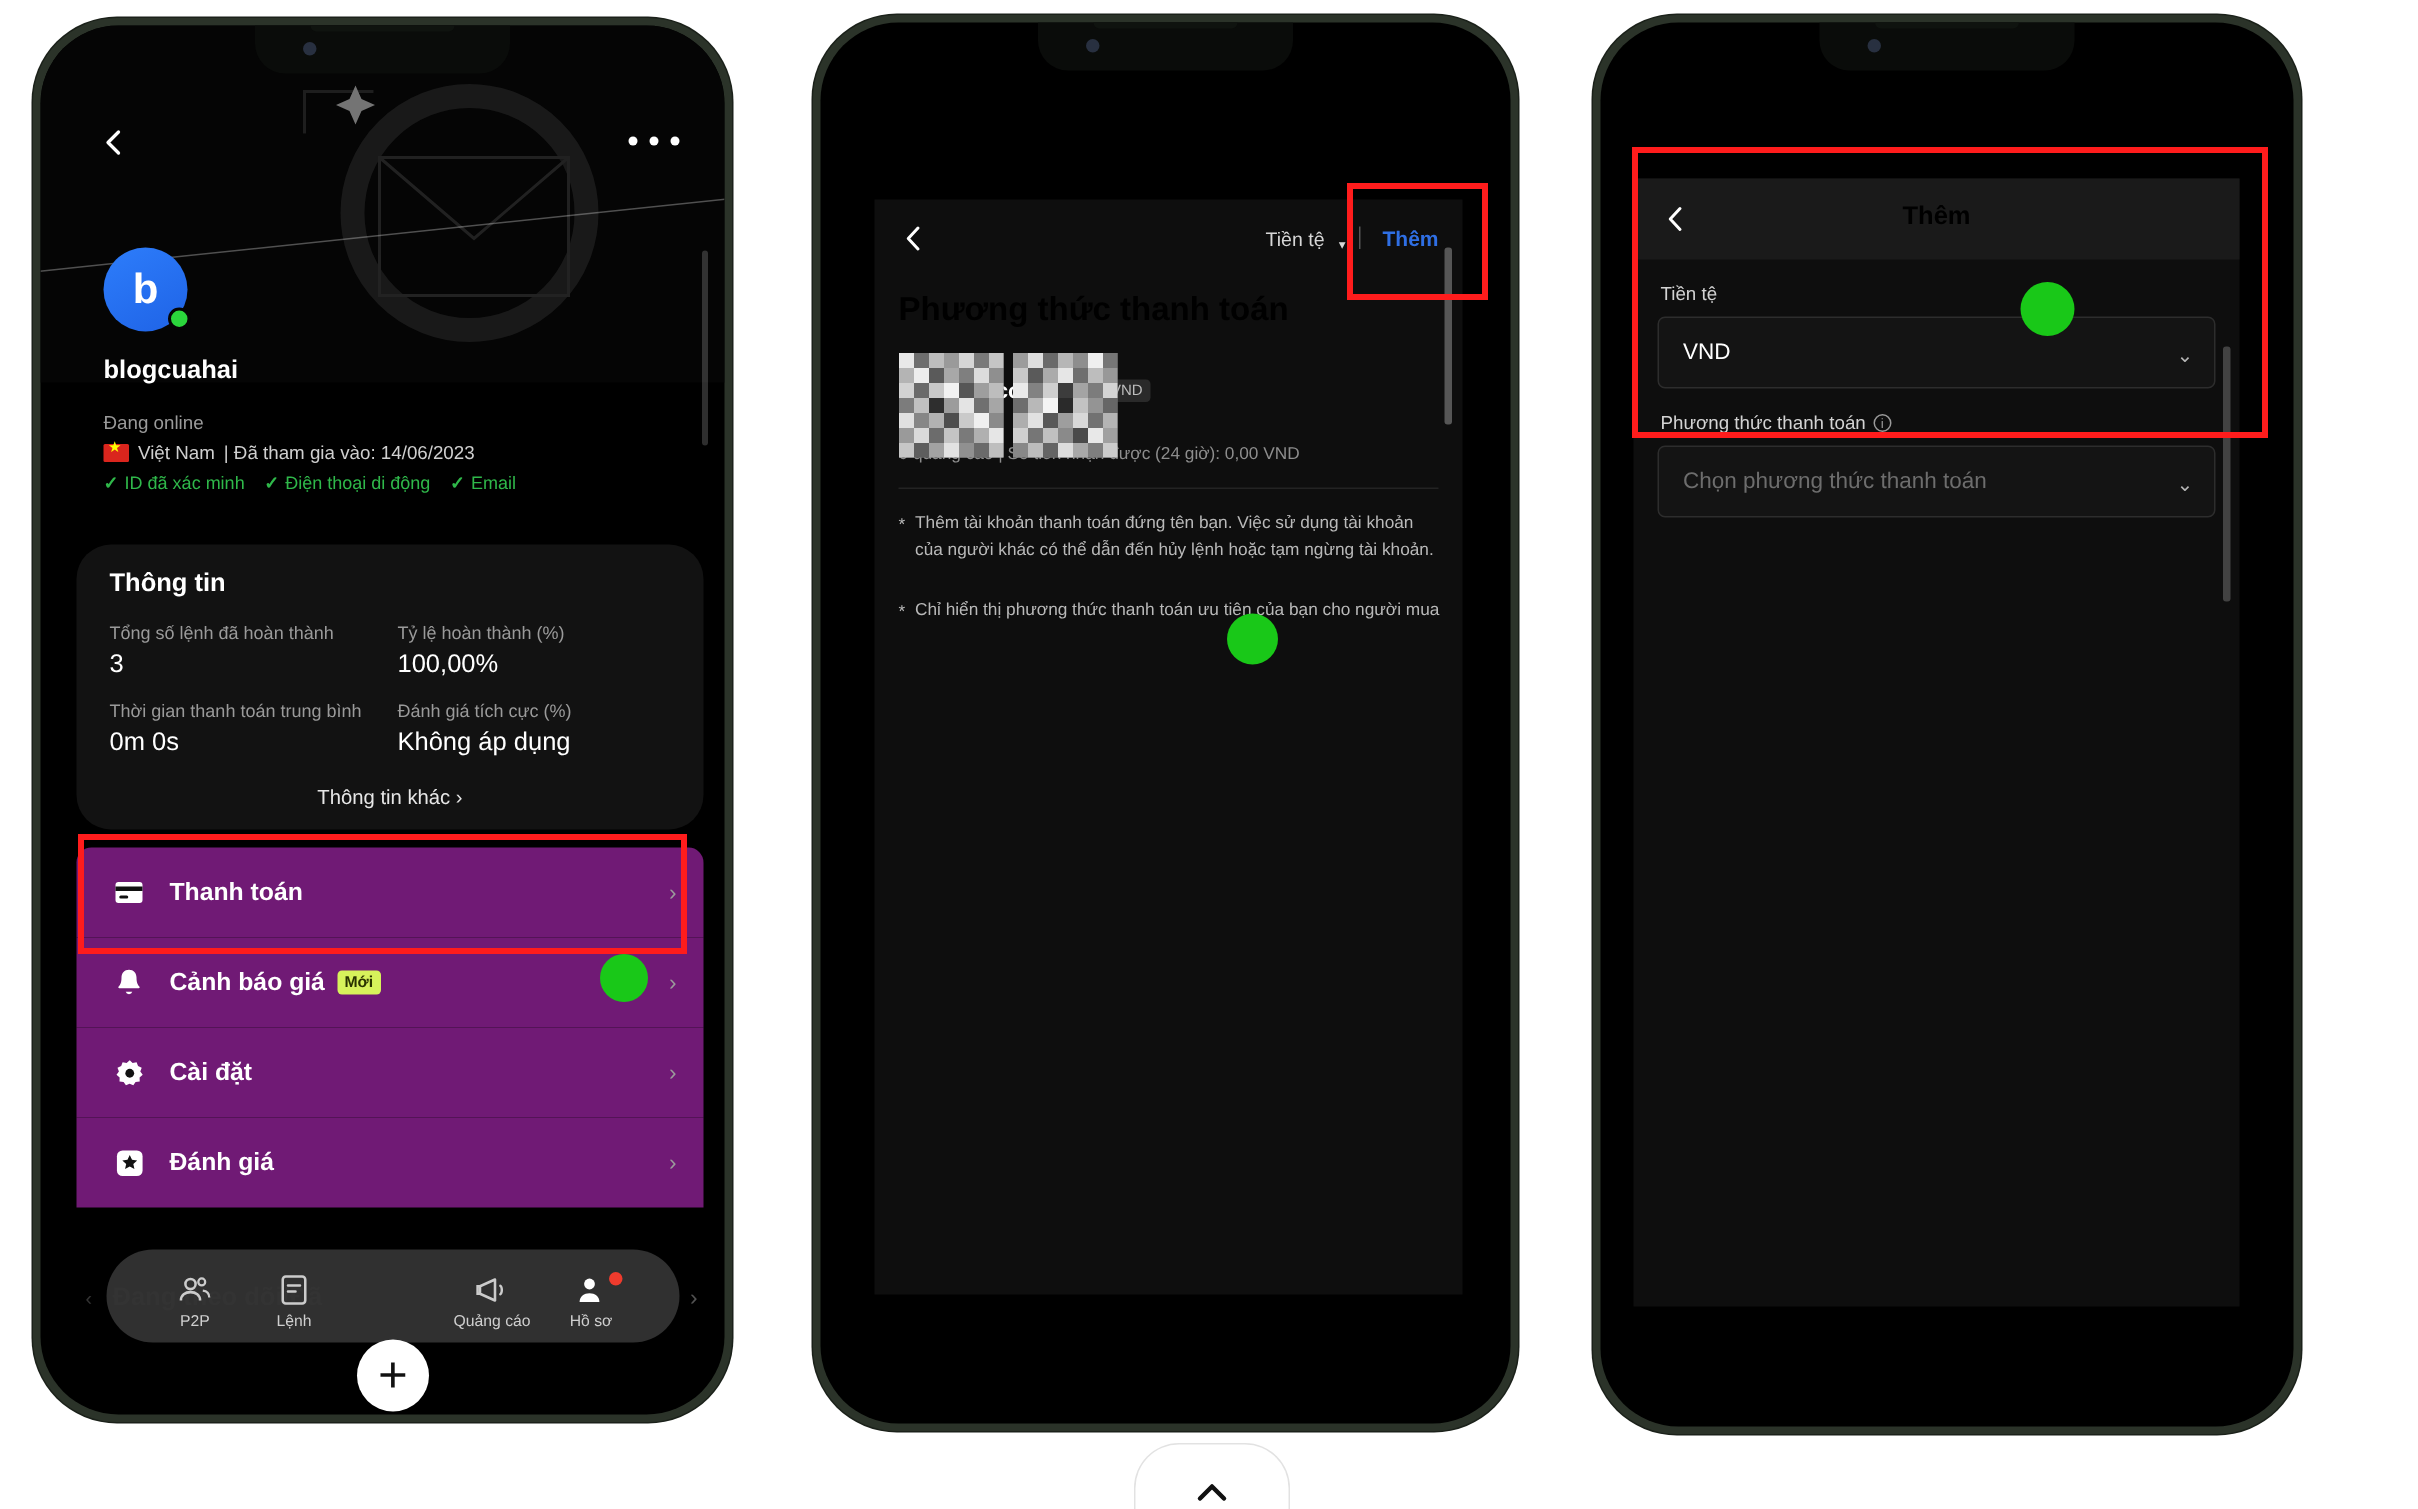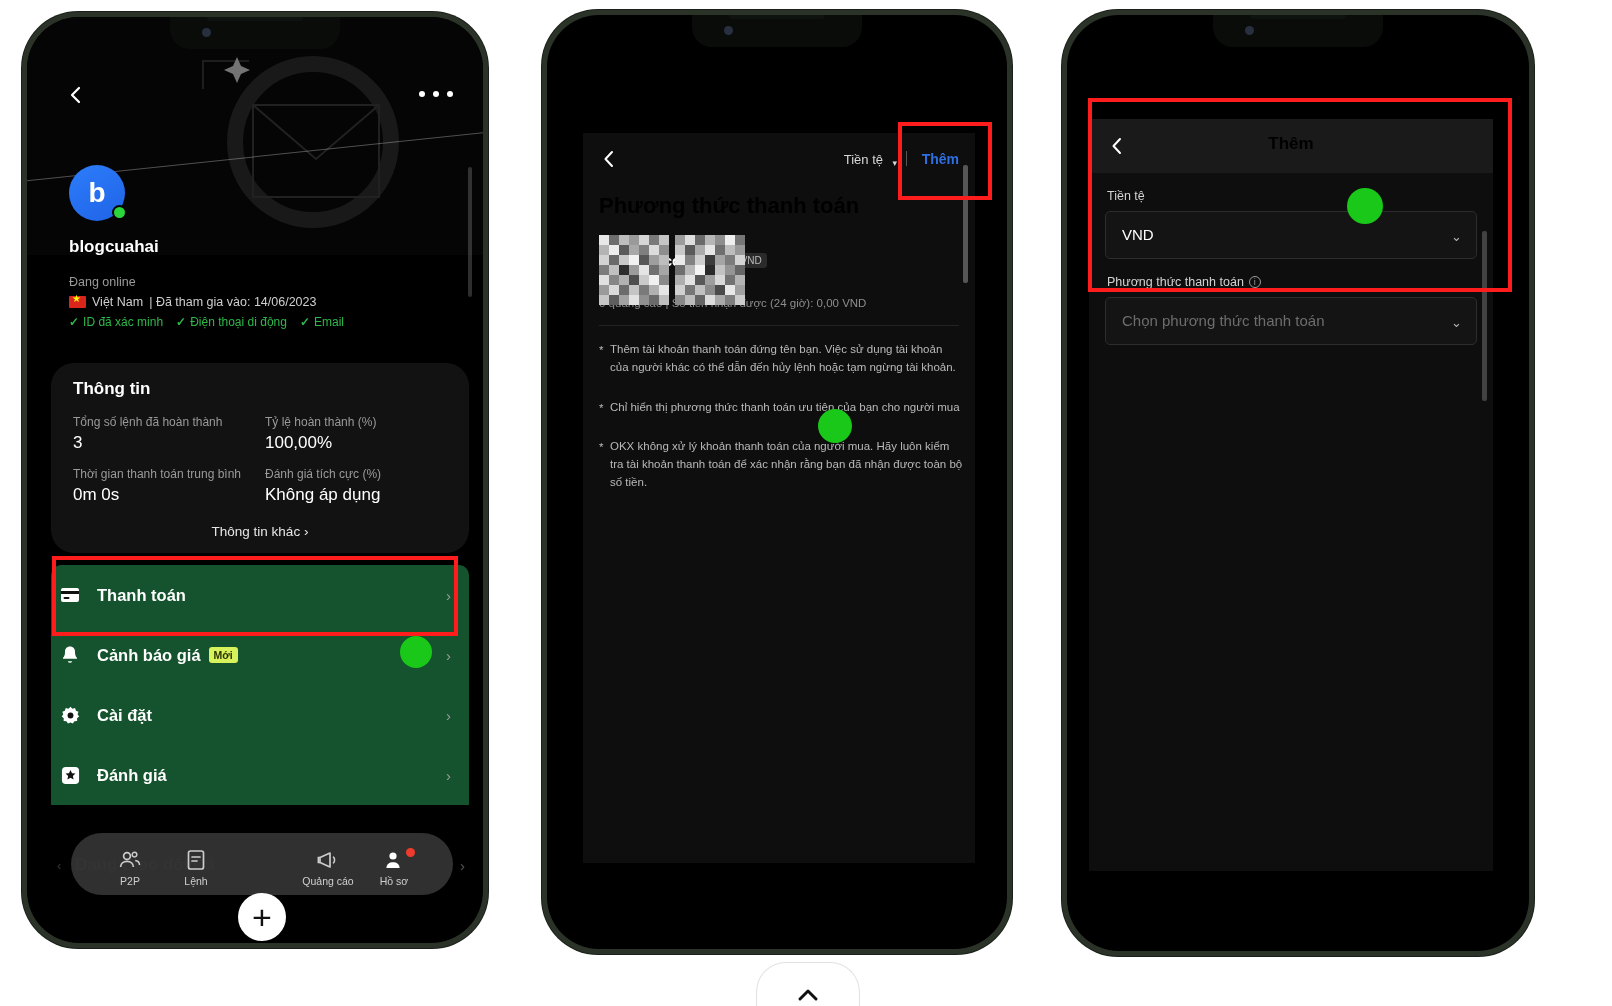--- a/index.html
+++ b/index.html
@@ -67,22 +67,22 @@
   .card { position: absolute; left: 24px; width: 418px; background: #121212;
           border-radius: 10px; }
   #info-card { top: 346px; height: 190px; border-radius: 23px; }
   .card-h { position: absolute; left: 22px; top: 16px; font-size: 17px; font-weight: 700; }
   .kv { position: absolute; font-size: 12px; color: #9a9a9a; }
   .kvv { position: absolute; font-size: 17px; color: #fff; }
   .more-row { position: absolute; left: 0; bottom: 14px; width: 100%; text-align: center;
               font-size: 13.5px; color: #e6e6e6; }
 
   .menu { position: absolute; left: 24px; top: 548px; width: 418px; }
-  .mrow { position: relative; height: 60px; background: #14532d; display: flex;
-          align-items: center; padding: 0 4px; }
+  .mrow { position: relative; height: 60px; background: #701a75; display: flex;
+          align-items: center; padding: 0 20px; }
   .mrow:first-child { border-radius: 10px 10px 0 0; }
   .mrow-icon { width: 30px; display: flex; justify-content: center; color: #fff; }
   .mrow-label { margin-left: 12px; font-size: 16.5px; font-weight: 700; color: #fff; }
   .badge-new { margin-left: 8px; background: #d7f25b; color: #2a3300; font-size: 10.5px;
                font-weight: 700; padding: 2px 5px; border-radius: 3px; }
   .chev { position: absolute; right: 18px; color: #9b9b9b; font-size: 15px; }
 
   .ghostbar { position: absolute; left: 24px; top: 826px; width: 418px; height: 44px;
               display: flex; align-items: center; z-index: 5; }
   .ghost-text { font-size: 17px; font-weight: 700; color: rgba(255,255,255,.17);
@@ -484,21 +484,20 @@
                 <rect x="6" y="6" width="1" height="1" fill="#cccccc"></rect>
             </svg>
           </div>
         </div>
 
         <div class="hr2"></div>
 
         <div class="notes">
           <div class="note">Thêm tài khoản thanh toán đứng tên bạn. Việc sử dụng tài khoản của người khác có thể dẫn đến hủy lệnh hoặc tạm ngừng tài khoản.</div>
           <div class="note">Chỉ hiển thị phương thức thanh toán ưu tiên của bạn cho người mua</div>
-          <div class="note">OKX không xử lý khoản thanh toán của người mua. Hãy luôn kiểm tra tài khoản thanh toán để xác nhận rằng bạn đã nhận được toàn bộ số tiền.</div>
         </div>
 
         <div class="sb" id="sb2"></div>
       </div>
     </div>
   </div>
 
   <div class="phone" id="phone3">
     <div class="phone-inner">
       <div class="speaker"></div>

